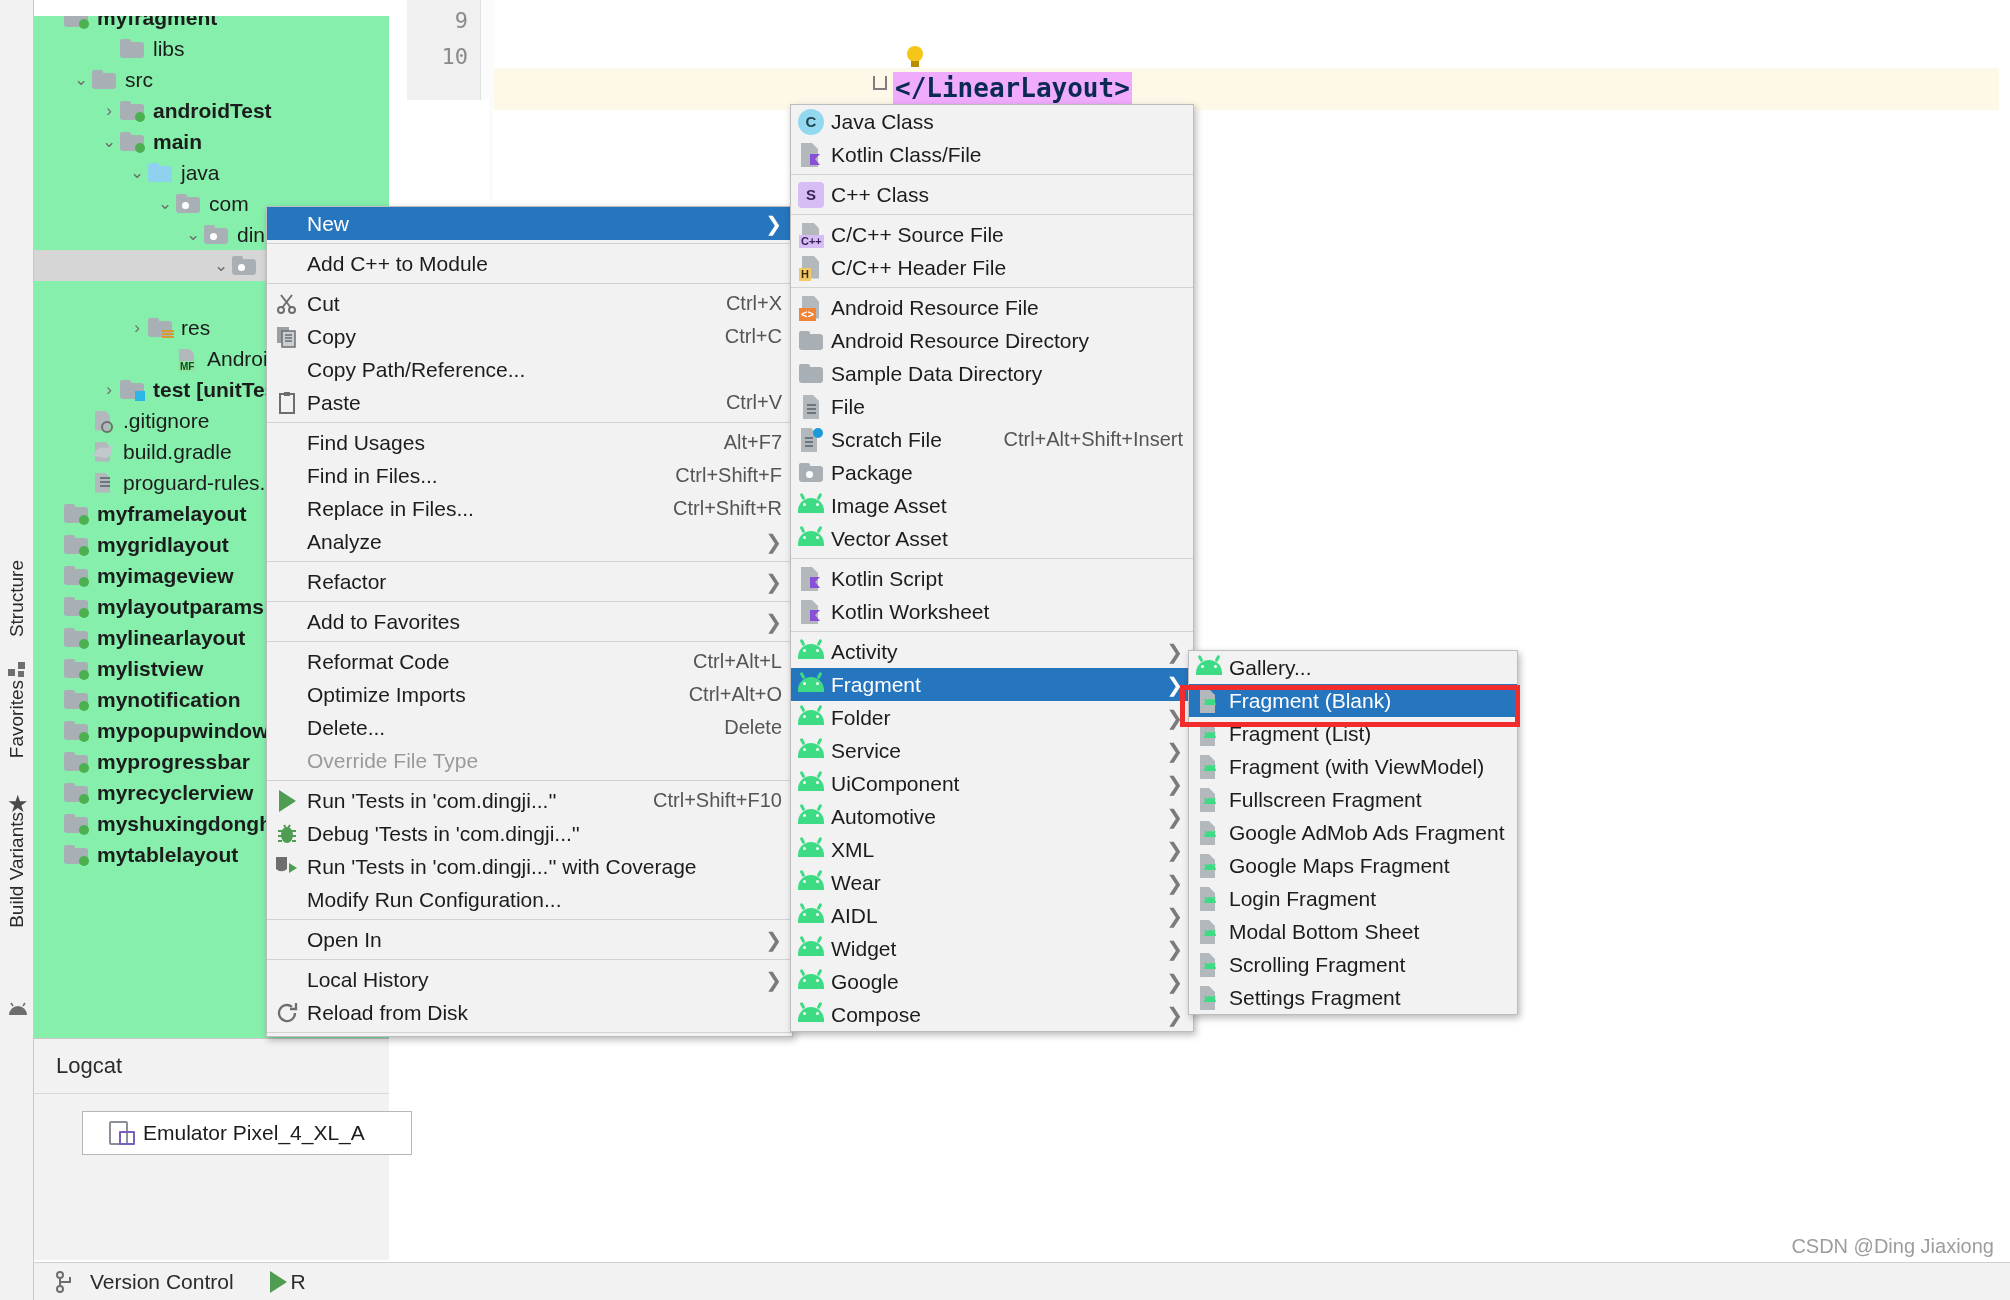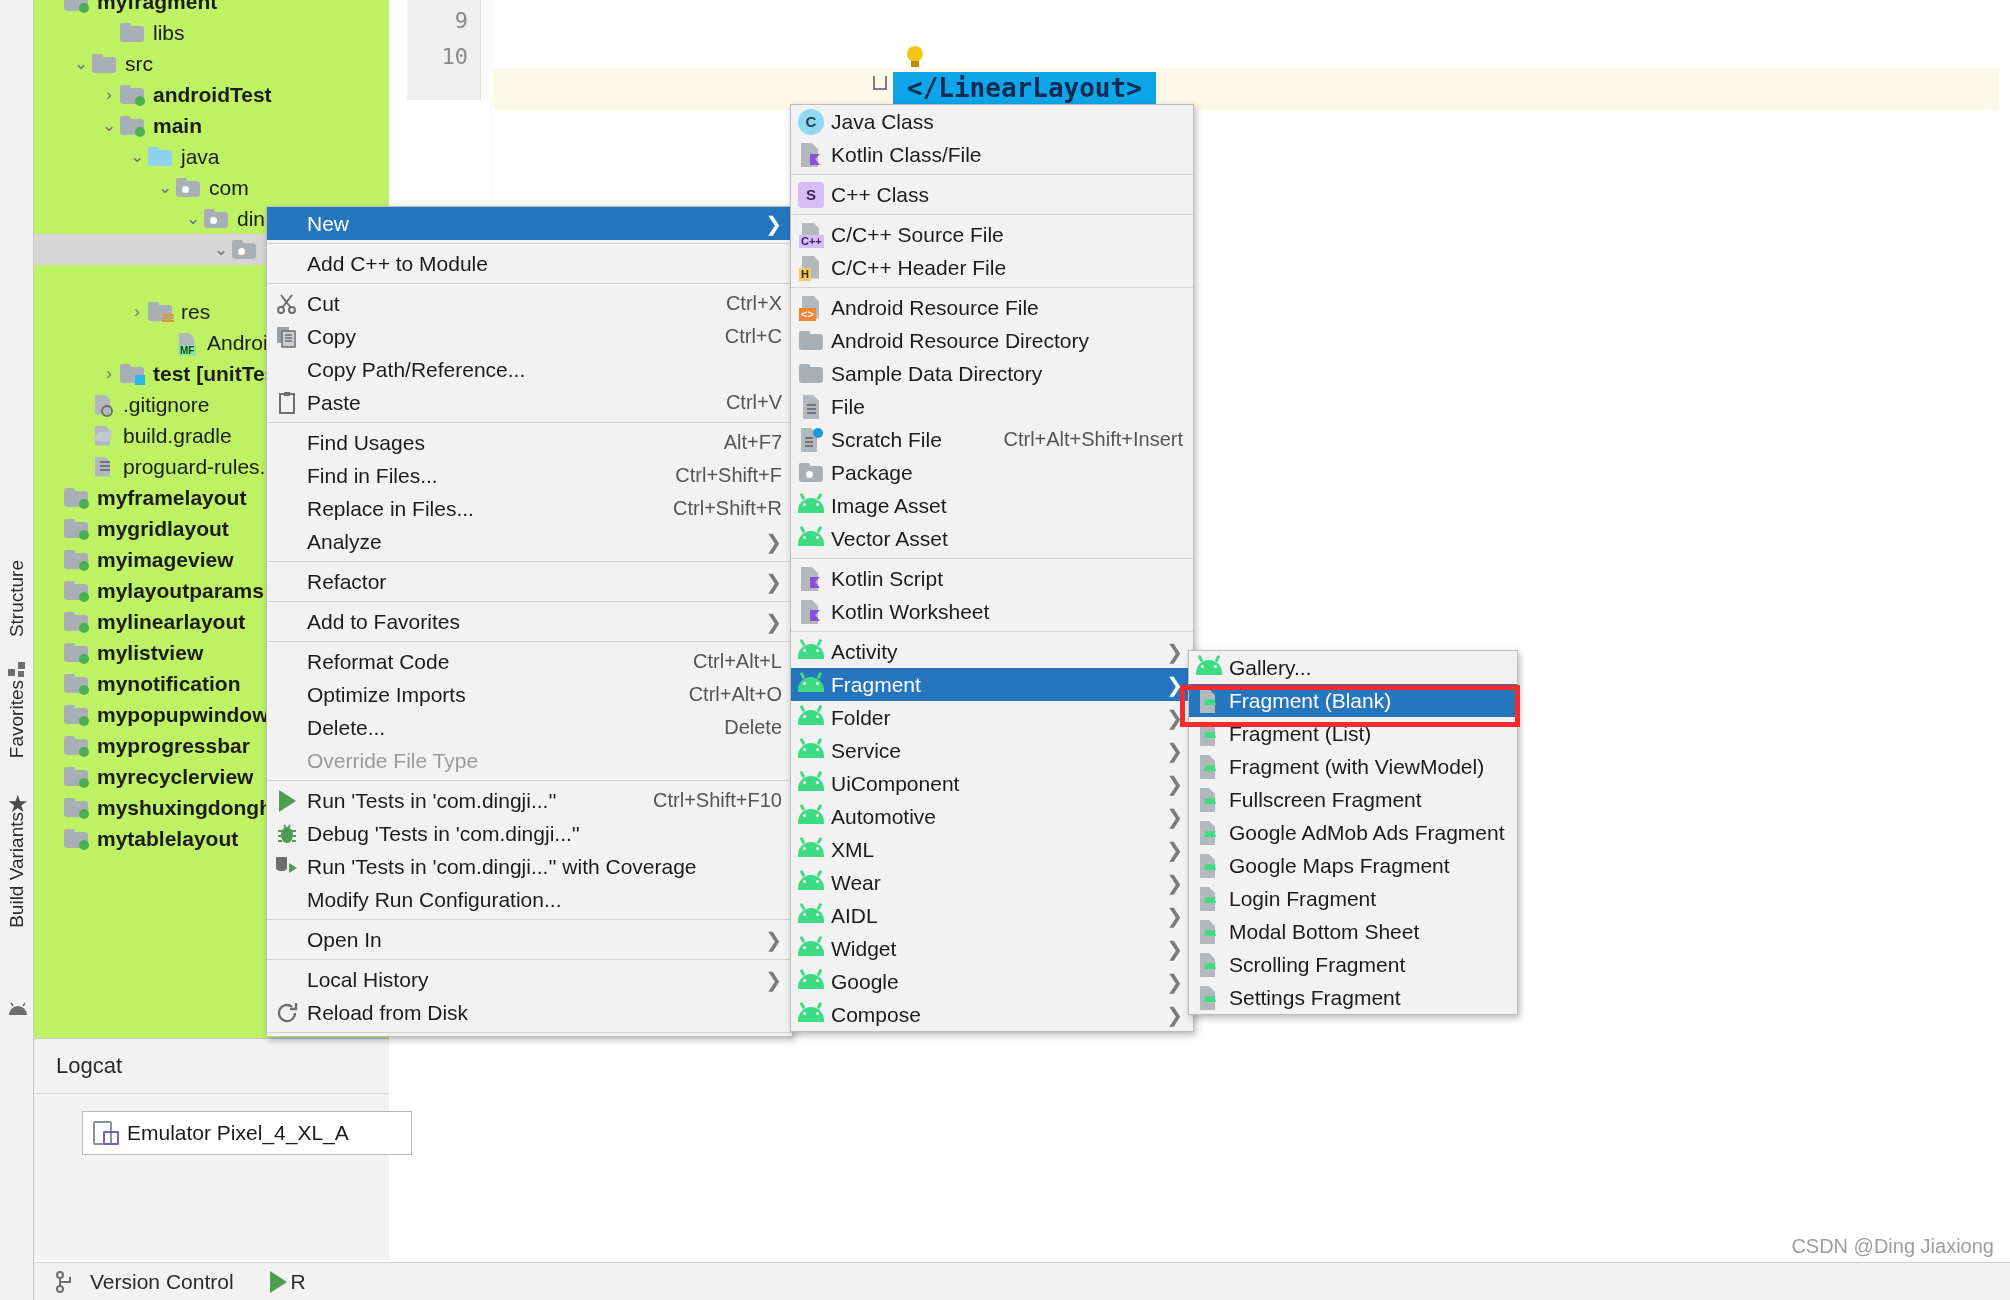--- a/index.html
+++ b/index.html
@@ -18,22 +18,22 @@
     background: #f2f2f2; border-right: 1px solid #c9c9c9;
   }
   .vtext {
     position: absolute; left: 50%; transform: translateX(-50%) rotate(180deg);
     writing-mode: vertical-rl; font-size: 19px; color: #2b2b2b; white-space: nowrap;
   }
   .vicon { position: absolute; left: 7px; width: 20px; height: 20px; }
 
   
   .tree {
-    position: absolute; left: 34px; top: 0; width: 355px; height: 1038px;
-    background: #bef264; overflow: hidden;
+    position: absolute; left: 34px; top: 16px; width: 355px; height: 1038px;
+    background: #86efac; overflow: hidden;
   }
   .trow {
     position: relative; height: 31px; display: flex; align-items: center;
     font-size: 21px; color: #1c1c1c; white-space: nowrap;
   }
   .trow.sel { background: #d6d6d6; }
   .twig { width: 22px; text-align: center; color: #6e6e6e; font-size: 17px; flex: none; }
   .folder {
     width: 24px; height: 19px; flex: none; margin-right: 9px; position: relative;
   }
@@ -97,21 +97,21 @@
   .foldcol {
     position: absolute; left: 92px; top: 0; width: 13px; height: 200px; background: #fbfbfb;
   }
   .codeline {
     position: absolute; left: 105px; height: 42px; width: 1505px;
     background: #fdf8e8;
   }
   .codetext {
     position: absolute; font-family: "DejaVu Sans Mono", monospace;
     font-size: 26px; font-weight: bold; color: #0a2a52;
-    background: #0ea5e9; padding: 1px 14px; text-align: right;
+    background: #f0abfc; padding: 1px 2px; text-align: right;
   }
   .bulb {
     position: absolute; width: 18px; height: 22px;
   }
   .foldmark {
     position: absolute; width: 14px; height: 14px; border: 2px solid #7d7d7d;
     border-top: none;
   }
 
   
@@ -194,21 +194,21 @@
   }
   .logcat-title {
     position: absolute; left: 22px; top: 14px; font-size: 22px; color: #2b2b2b;
   }
   .logcat-sep {
     position: absolute; left: 0; top: 54px; width: 355px; height: 1px; background: #d8d8d8;
   }
   .combo {
     position: absolute; left: 48px; top: 72px; width: 330px; height: 44px;
     background: #ffffff; border: 1px solid #b7b7b7; display: flex; align-items: center;
-    padding-left: 10px; font-size: 21px; color: #1c1c1c; overflow: hidden;
+    padding-left: 26px; font-size: 21px; color: #1c1c1c; overflow: hidden;
   }
   .combo .devicon {
     width: 26px; height: 24px; margin-right: 8px; position: relative; flex: none;
   }
   .combo .devicon::before {
     content: ""; position: absolute; left: 0; top: 0; width: 15px; height: 20px;
     border: 2px solid #8a9096; border-radius: 2px;
   }
   .combo .devicon::after {
     content: ""; position: absolute; right: 0; bottom: 0; width: 12px; height: 10px;

